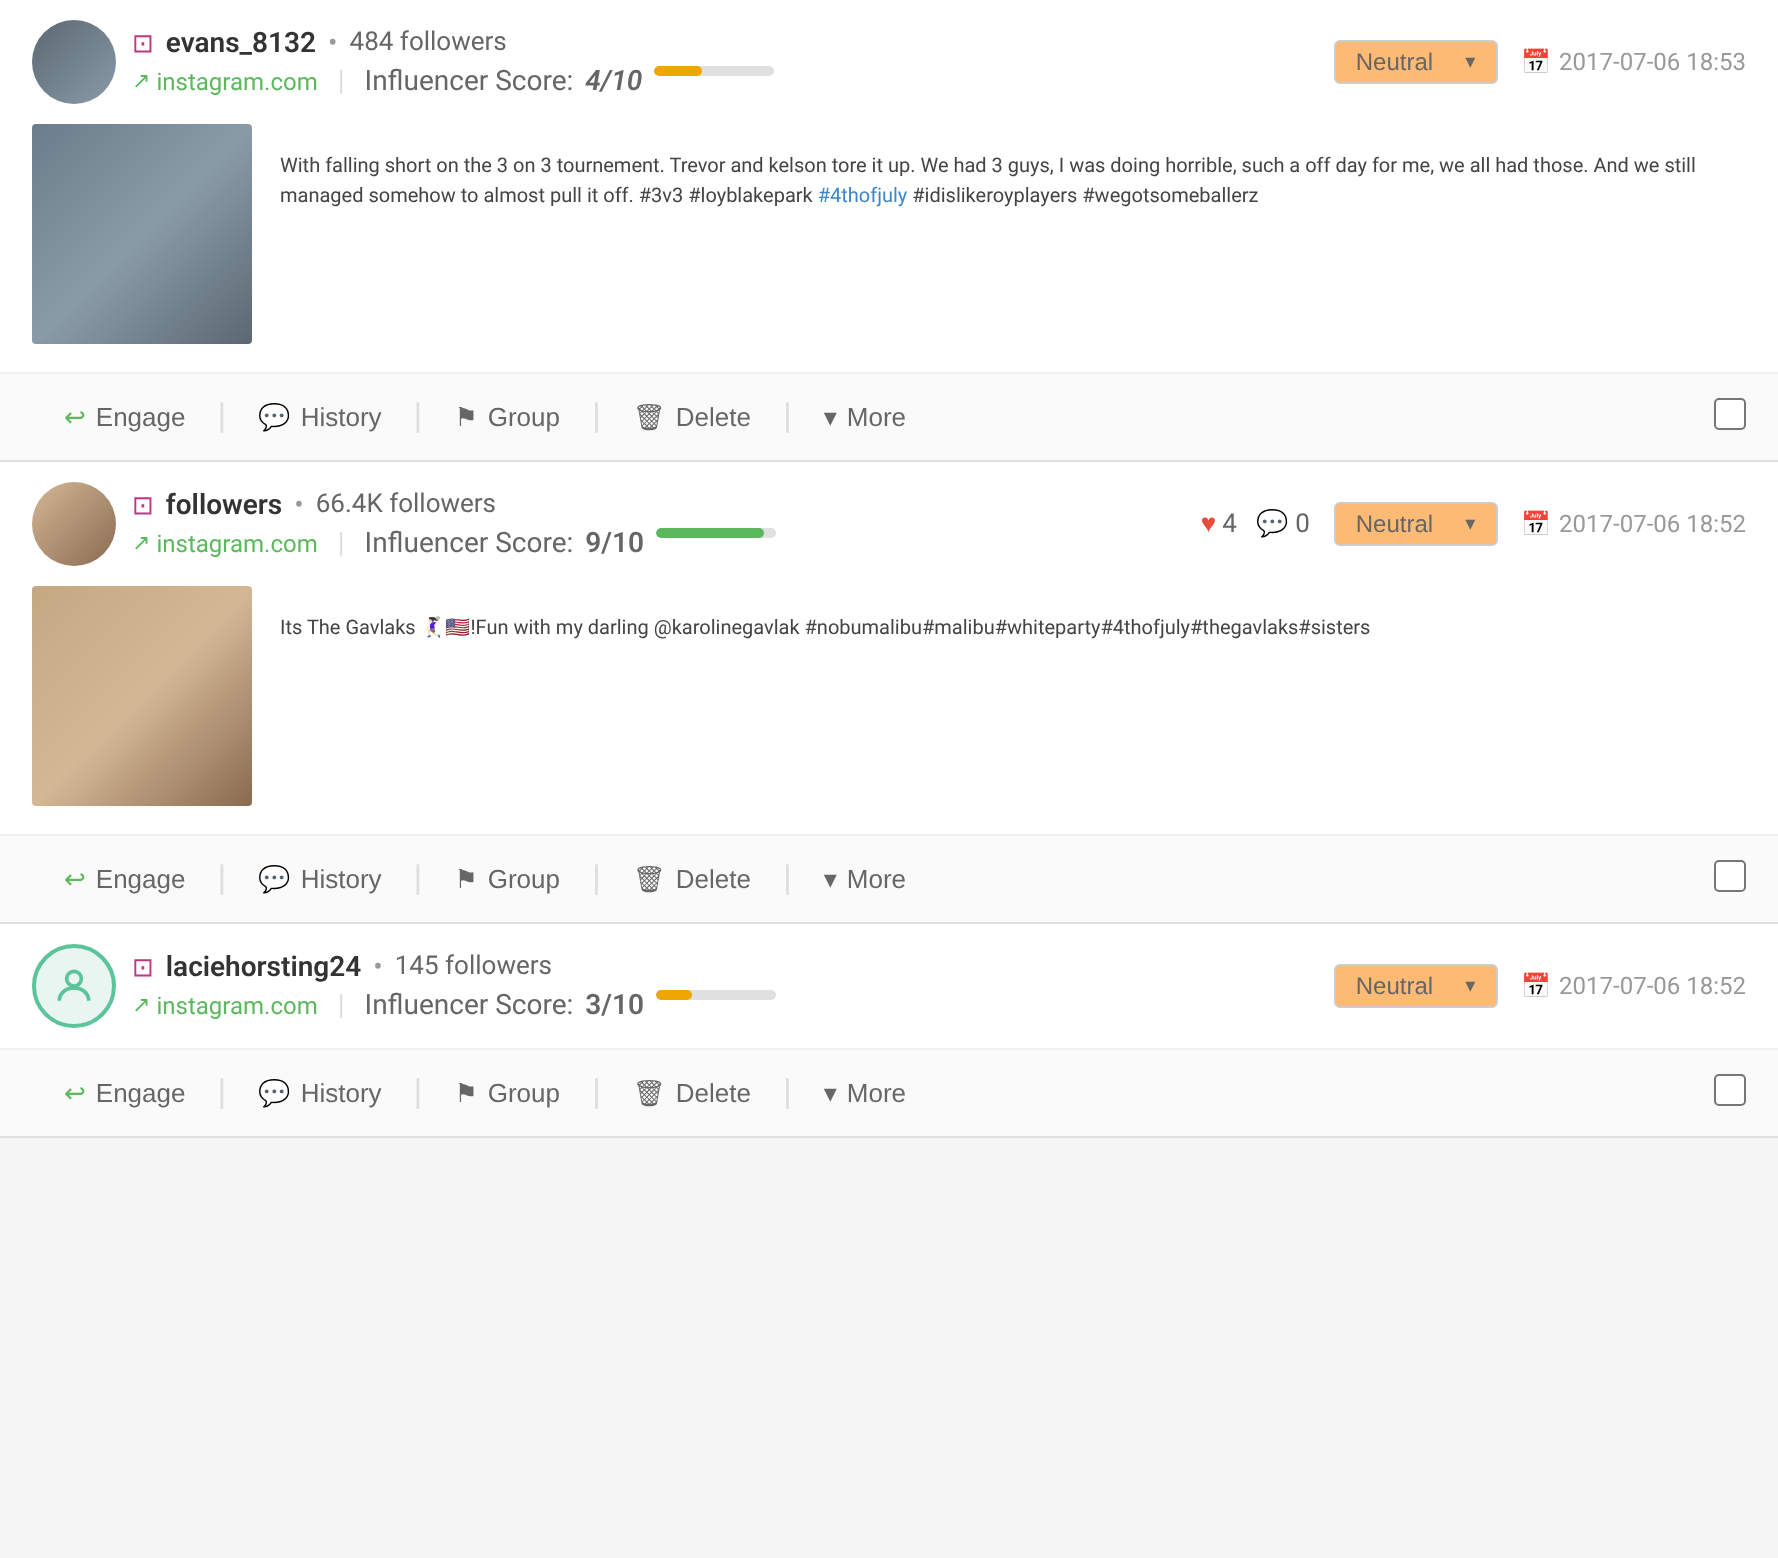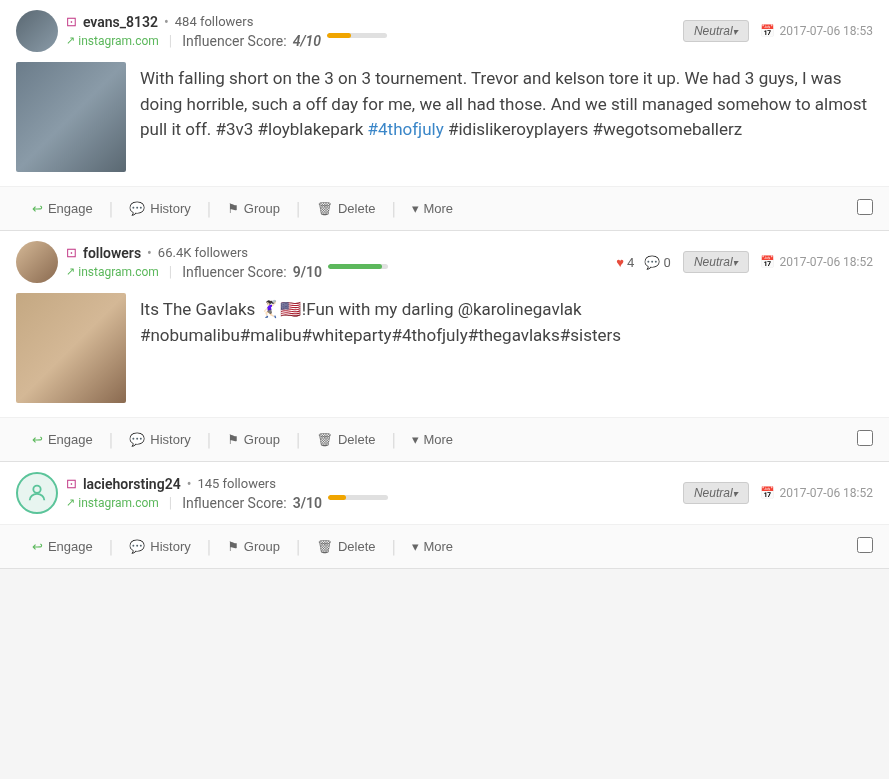--- a/index.html
+++ b/index.html
@@ -22,31 +22,31 @@
 
     .source-row { display: flex; align-items: center; gap: 10px; }
     .source-link { color: #5cb85c; font-size: 12px; display: flex; align-items: center; gap: 3px; }
     .influencer-score { display: flex; align-items: flex-start; gap: 6px; font-size: 14px; color: #666; }
     .score-bar-bg { width: 60px; height: 5px; background: #e0e0e0; border-radius: 3px; overflow: hidden; }
     .score-bar-fill { height: 100%; background: #5cb85c; border-radius: 3px; }
     .score-bar-fill.low { background: #f0a500; }
 
     .timestamp { color: #999; font-size: 12px; display: flex; align-items: center; gap: 4px; }
 
-    .neutral-badge { border: 1px solid #ccc; color: #666; padding: 3px 10px; border-radius: 3px; font-size: 12px; display: flex; align-items: center; gap: 0; cursor: pointer; background: #e5e5e5; font-style: italic; }
+    .neutral-badge { border: 1px solid #ccc; color: #666; padding: 3px 10px; border-radius: 3px; font-size: 12px; display: flex; align-items: center; gap: 16px; cursor: pointer; background: #fdba74; }
     .neutral-badge .chevron { font-size: 10px; }
 
     .post-meta-right { display: flex; align-items: center; gap: 12px; }
     .stats { display: flex; align-items: center; gap: 10px; font-size: 13px; color: #666; }
     .stat { display: flex; align-items: center; gap: 3px; }
     .heart { color: #e74c3c; }
 
     .post-content { display: flex; gap: 14px; padding: 0 16px 14px 16px; }
     .post-thumb { width: 110px; height: 110px; background: #888; flex-shrink: 0; overflow: hidden; border-radius: 2px; }
-    .post-text { flex: 1; font-size: 17px; color: #444; line-height: 1.5; padding-top: 4px; }
+    .post-text { flex: 1; font-size: 10px; color: #444; line-height: 1.5; padding-top: 4px; margin-top: 10px; }
     .hashtag { color: #3a86c8; }
 
     .post-actions { display: flex; align-items: center; gap: 0; padding: 8px 16px; border-top: 1px solid #f0f0f0; background: #fafafa; }
     .action-btn { display: flex; align-items: center; gap: 5px; color: #666; font-size: 13px; padding: 6px 16px; cursor: pointer; border: none; background: none; }
     .checkbox-area { margin-left: auto; }
     .post-checkbox { width: 16px; height: 16px; cursor: pointer; }
 
     
     .thumb-1 { background: linear-gradient(135deg, #6b7c8a 0%, #8a9ba8 50%, #5a6872 100%); }
     .thumb-2 { background: linear-gradient(135deg, #c4a882 0%, #d4b896 50%, #8a6a50 100%); }

